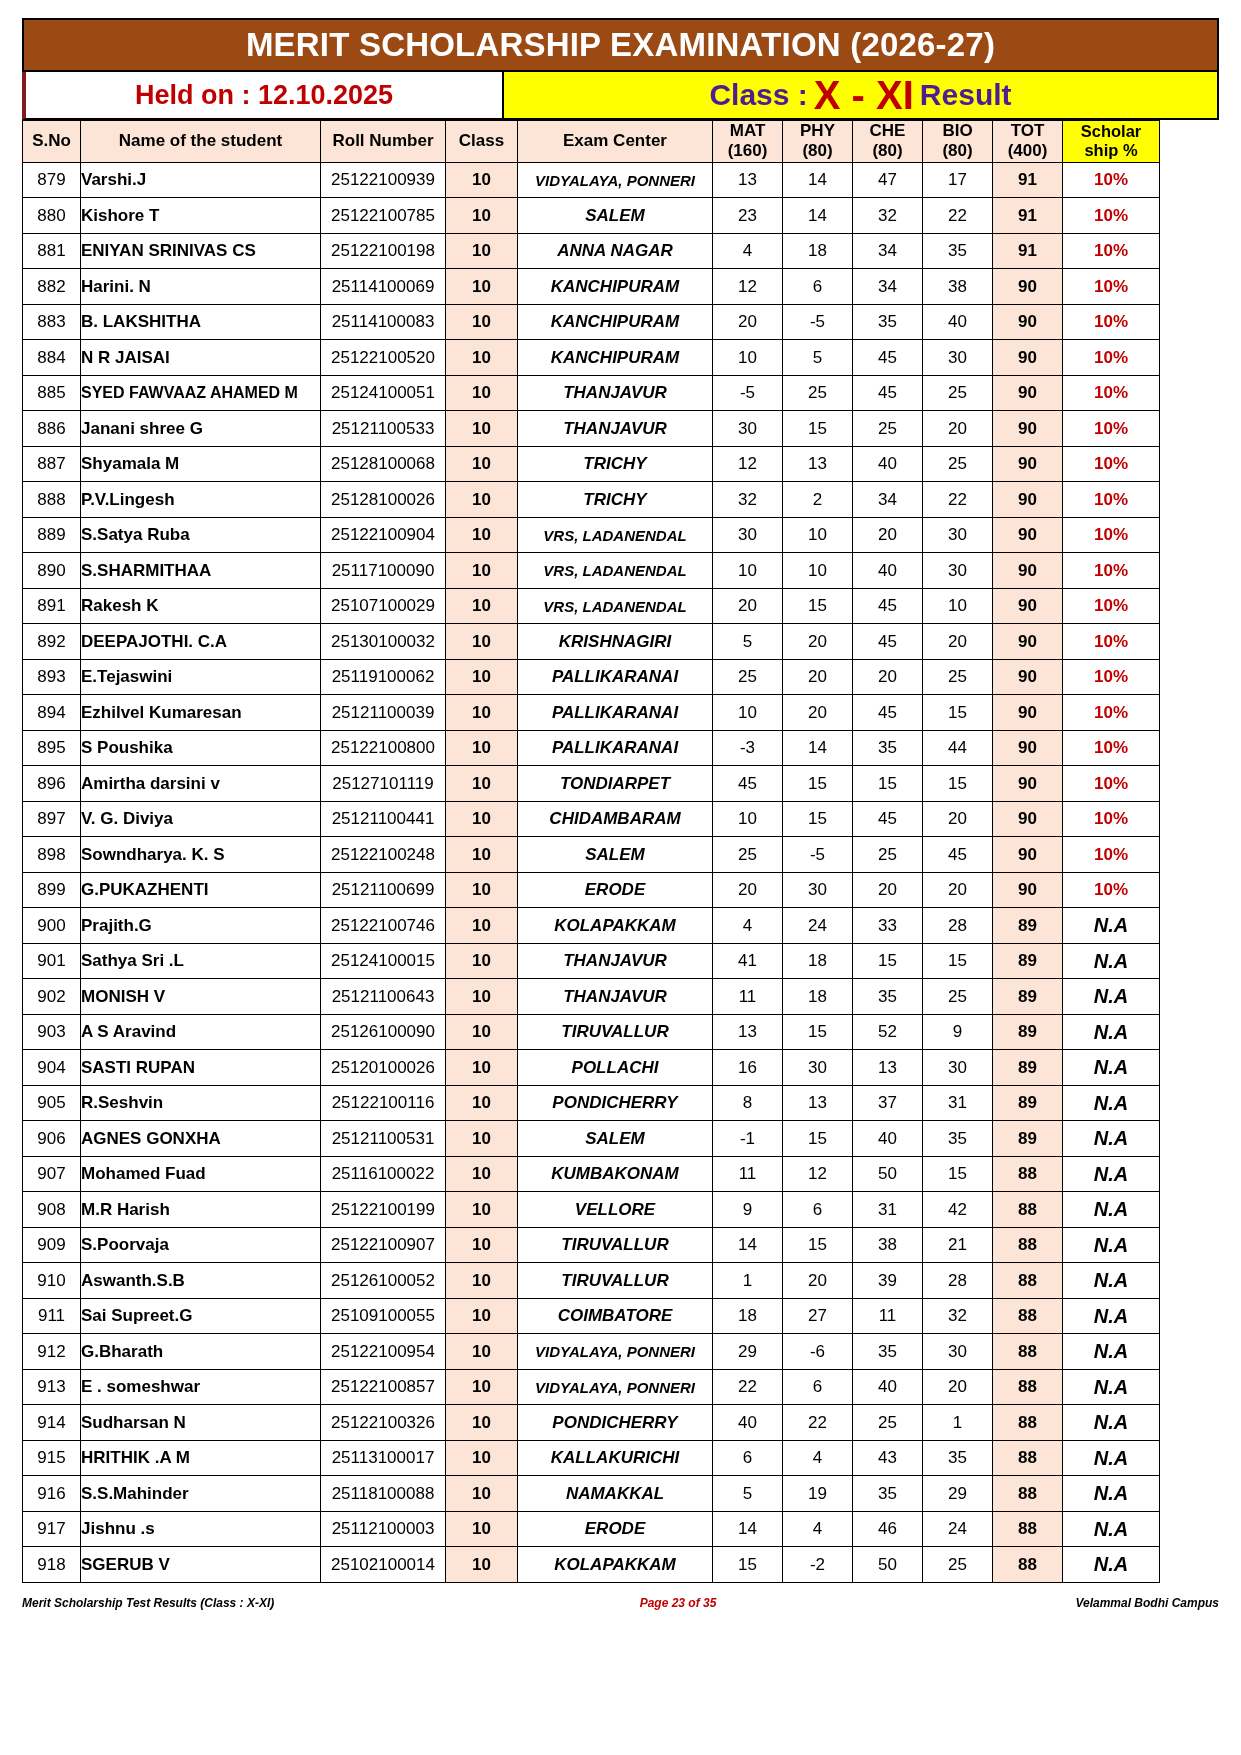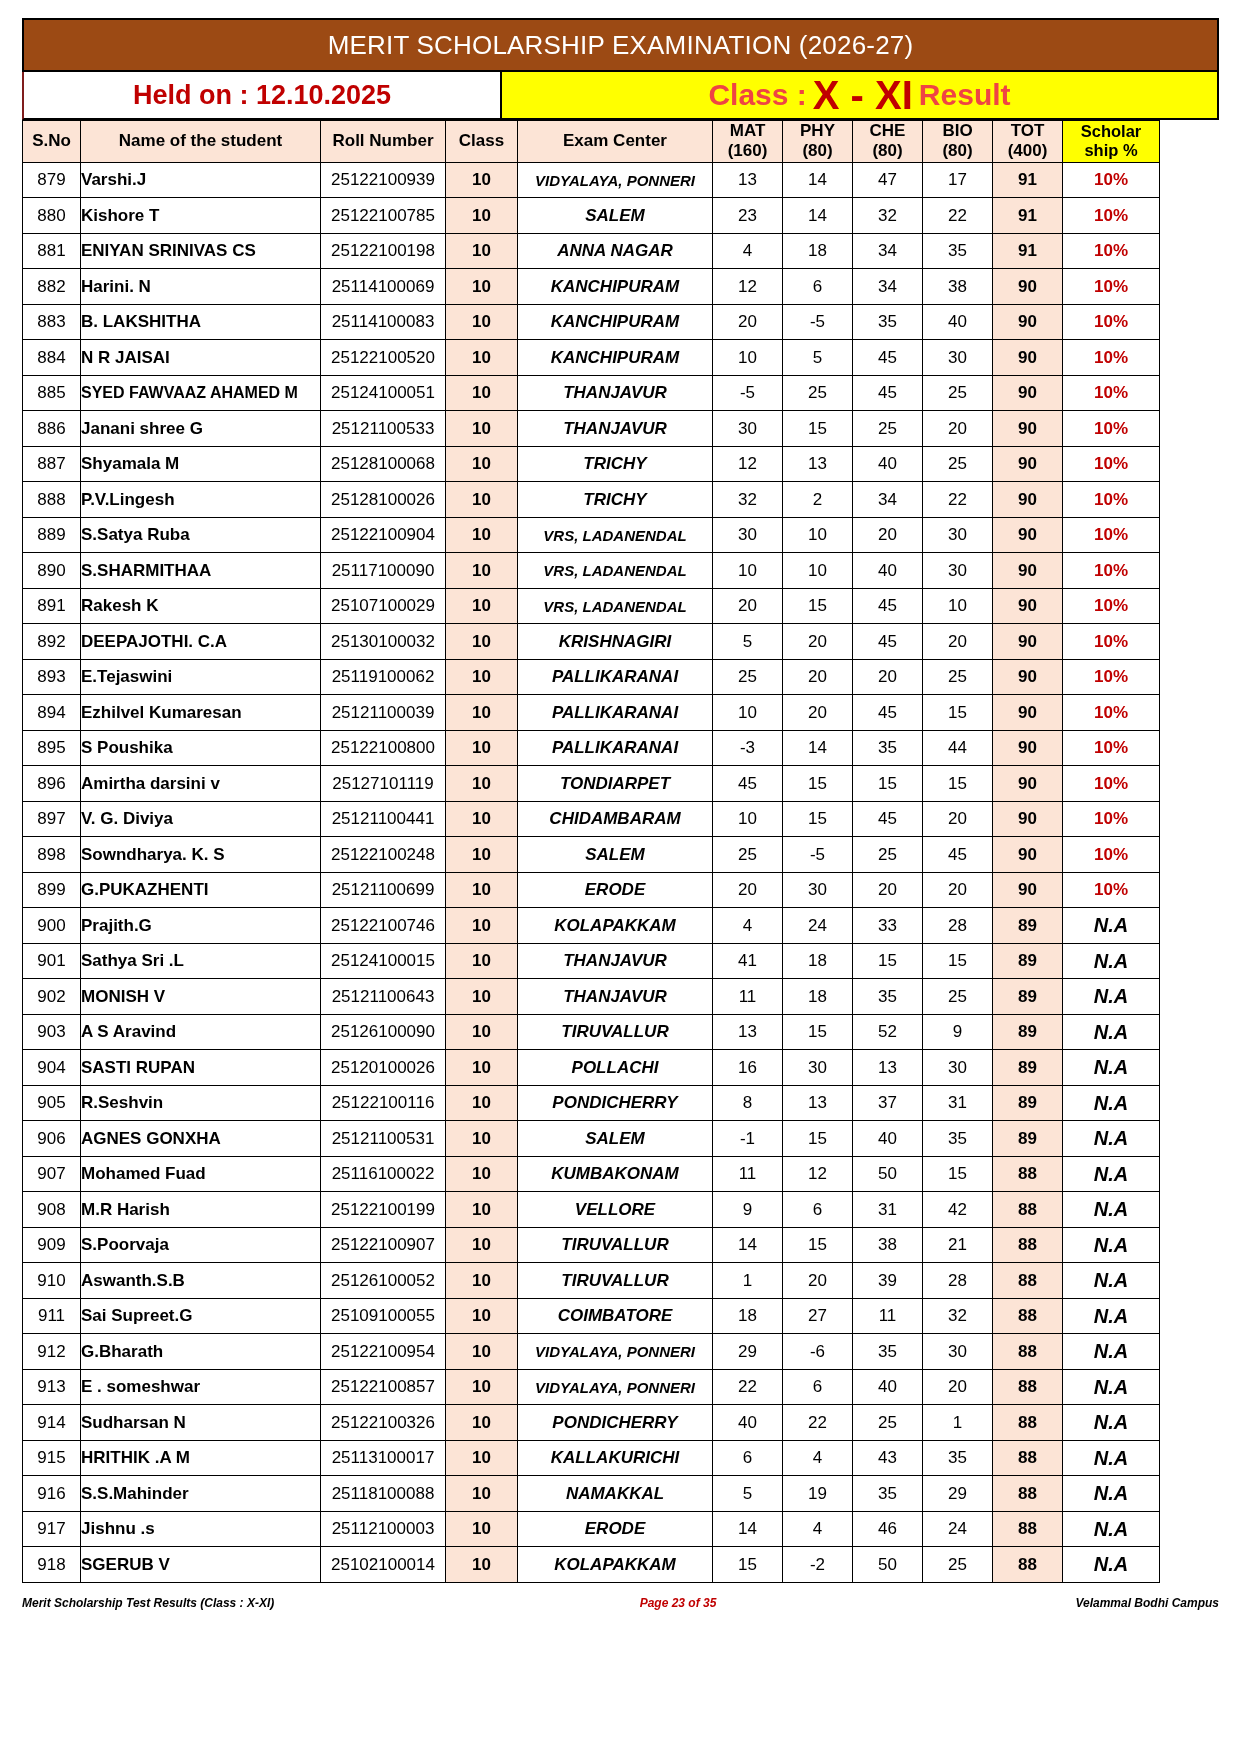--- a/index.html
+++ b/index.html
@@ -26,31 +26,31 @@
   .title-bar {
     background: #9c4a14;
     border: 2px solid #000;
     height: 50px;
     display: flex;
     align-items: center;
     justify-content: center;
   }
   .title-bar .title-text {
     color: #ffffff;
-    font-weight: normal;
-    font-size: 26px;
+    font-weight: bold;
+    font-size: 33px;
     letter-spacing: 0.2px;
     font-family: "Liberation Sans", sans-serif;
     white-space: nowrap;
   }
 
   
   .sub-bar {
     display: flex;
-    border-left: 2px solid #7f1d1d;
+    border-left: 4px solid #7f1d1d;
     border-right: 2px solid #000;
     border-bottom: 2px solid #000;
     height: 46px;
   }
   .held-cell {
     width: 478px;
     background: #ffffff;
     display: flex;
     align-items: center;
     justify-content: center;
@@ -66,21 +66,21 @@
     flex: 1;
     background: #ffff00;
     display: flex;
     align-items: center;
     justify-content: center;
     gap: 0px;
   }
   .class-cell .ct {
     font-weight: bold;
     font-size: 30px;
-    color: #ef4444;
+    color: #4c1d95;
   }
   .class-cell .cx {
     font-weight: bold;
     font-size: 40px;
     color: #c00000;
     margin: 0 6px;
   }
 
   
   table.grid {

